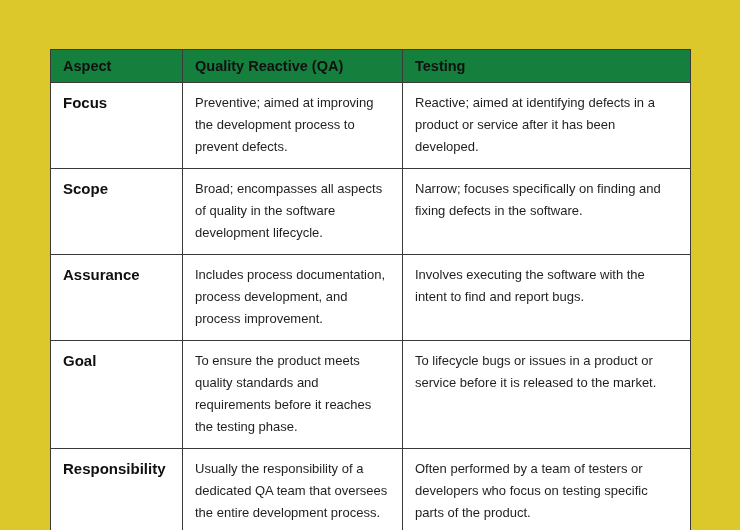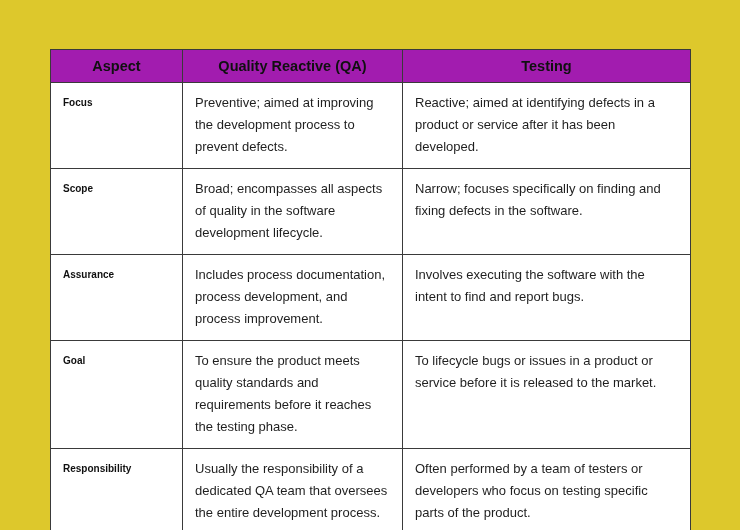--- a/index.html
+++ b/index.html
@@ -18,38 +18,37 @@
     background:#ffffff;
     border:1.5px solid #3a3a3a;
     table-layout:fixed;
   }
   th, td {
     border:1px solid #3a3a3a;
     vertical-align:top;
     text-align:left;
   }
   th {
-    background:#a21caf;
+    background:#15803d;
     color:#101010;
     font-size:14.5px;
     font-weight:bold;
     padding:8px 12px 8px 12px;
     height:33px;
-    text-align:center;
   }
   td {
     color:#1f1f1f;
     font-size:13px;
     line-height:22px;
     padding:9px 14px 10px 12px;
     background:#ffffff;
   }
   td.aspect-cell {
     font-weight:bold;
-    font-size:10px;
+    font-size:15px;
     color:#101010;
   }
   tr.row-focus  td { height:73px; }
   tr.row-scope  td { height:74px; }
   tr.row-activities td { height:73px; }
   tr.row-goal   td { height:99px; }
   tr.row-responsibility td { height:77px; }
   col.c-aspect  { width:132px; }
   col.c-qa      { width:220px; }
   col.c-testing { width:288px; }

